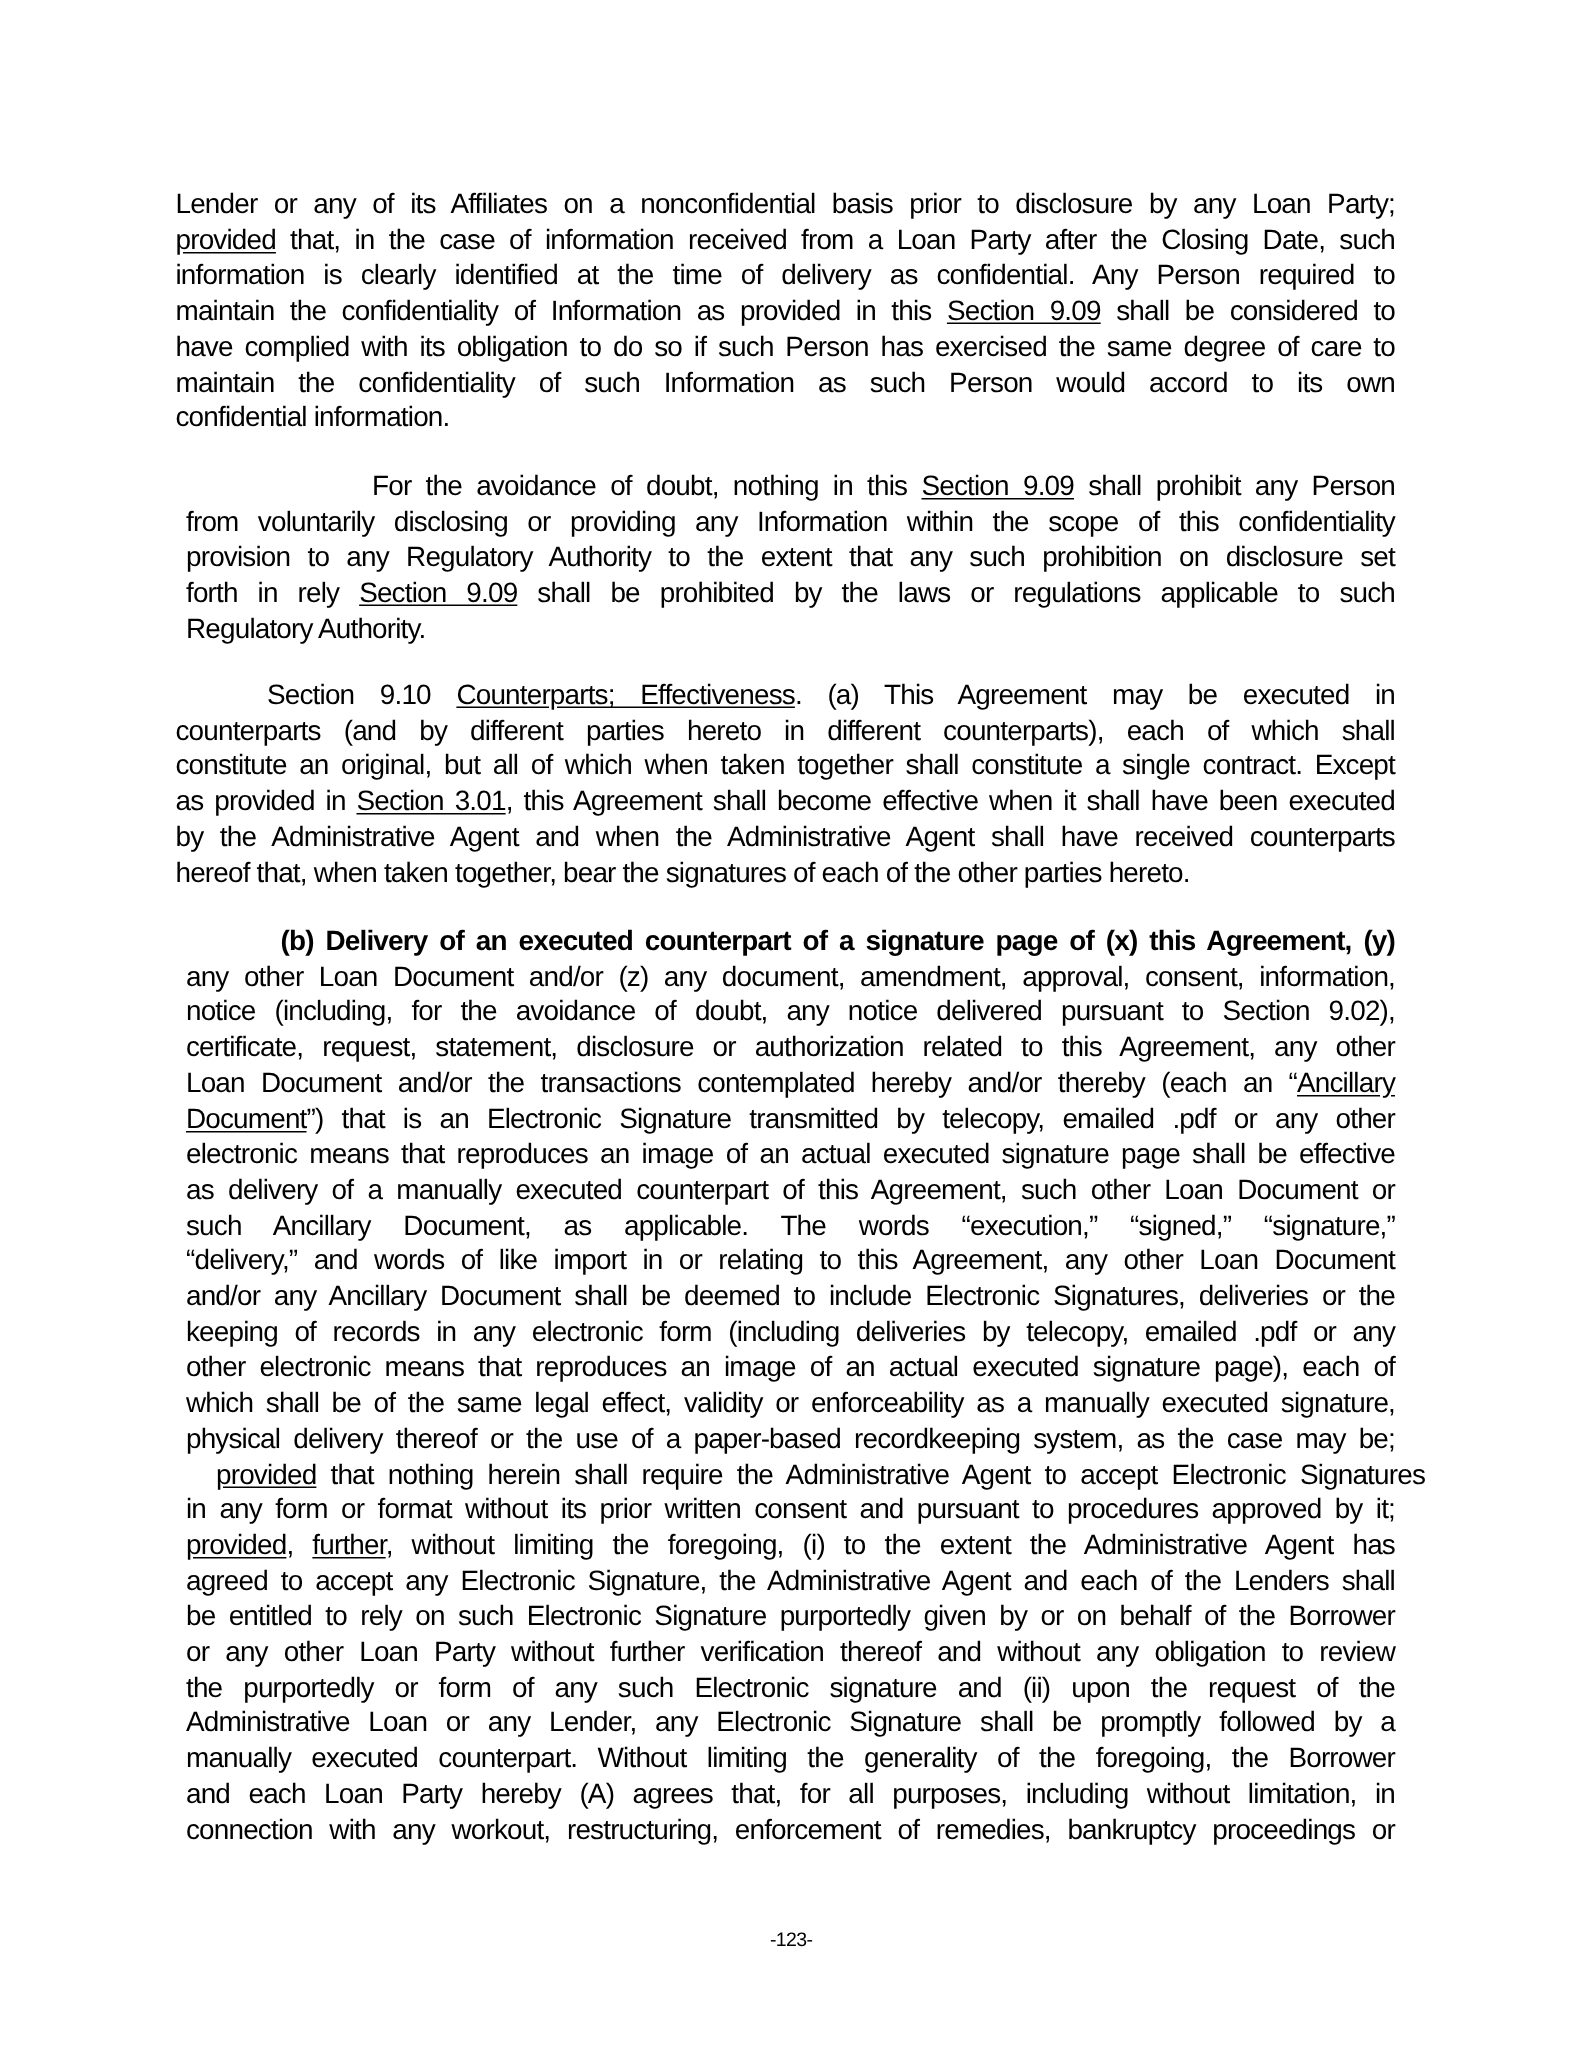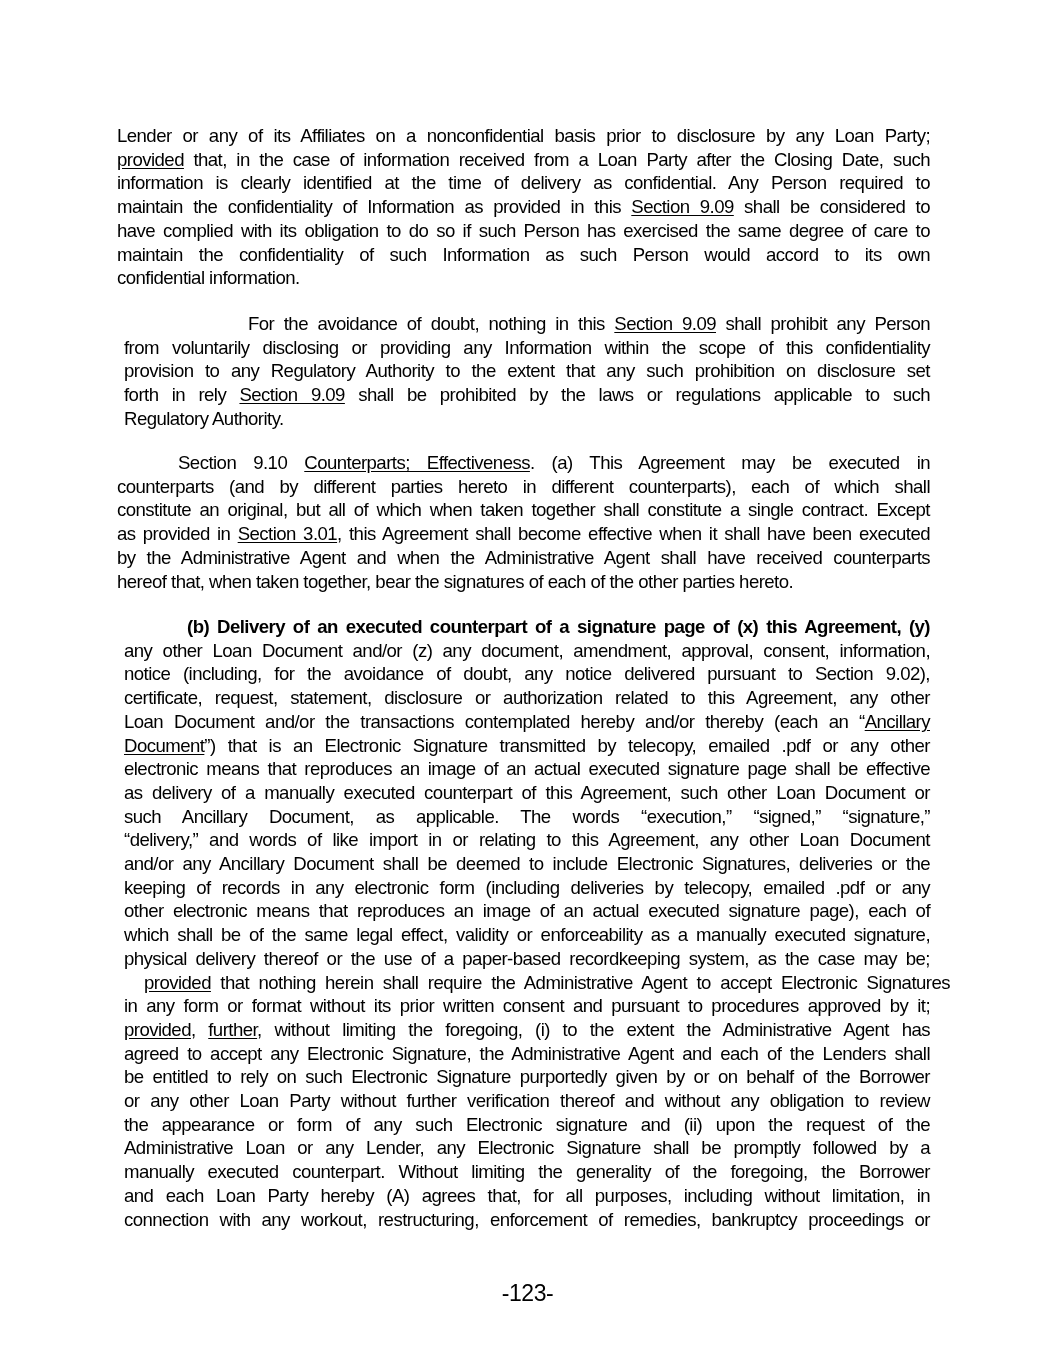--- a/index.html
+++ b/index.html
@@ -14,21 +14,21 @@
     position: absolute; height: 24px; line-height: 24px;
     font-size: 18.6px; white-space: nowrap;
     text-align: justify; text-align-last: justify;
     transform-origin: left center;
     letter-spacing: -0.55px;
   }
   .line.last { text-align-last: left; }
   .u { text-decoration: underline; text-underline-offset: 2px; }
   .page-number {
     position: absolute; left: 0; width: 1055px; top: 1281px;
-    text-align: center; font-size: 23px; line-height: 24px;
+    text-align: center; font-size: 13px; line-height: 24px;
     letter-spacing: -0.4px;
   }
 </style>
 </head>
 <body>
 
 <div class="page">
   <div class="para">
       <div class="line" style="left: 117px; top: 124px; width: 813px;"><span>Lender or any of its Affiliates on a nonconfidential basis prior to disclosure by any Loan Party;</span></div>
       <div class="line" style="left: 117px; top: 147.7px; width: 813px;"><span class="u">provided</span><span> that, in the case of information received from a Loan Party after the Closing Date, such</span></div>
@@ -68,20 +68,20 @@
       <div class="line" style="left: 124px; top: 875.7px; width: 806px;"><span>keeping of records in any electronic form (including deliveries by telecopy, emailed .pdf  or any</span></div>
       <div class="line" style="left: 124px; top: 899.4px; width: 806px;"><span>other electronic means that reproduces an image of an actual executed signature page), each of</span></div>
       <div class="line" style="left: 124px; top: 923.1px; width: 806px;"><span>which shall be of the same legal effect, validity or enforceability as a manually executed signature,</span></div>
       <div class="line" style="left: 124px; top: 946.8px; width: 806px;"><span>physical delivery thereof or the use of a paper-based recordkeeping system, as the case may be;</span></div>
       <div class="line" style="left: 124px; top: 970.5px; width: 806px; margin-left: 20px;"><span class="u">provided</span><span> that nothing herein shall require the Administrative Agent to accept Electronic Signatures</span></div>
       <div class="line" style="left: 124px; top: 994.2px; width: 806px;"><span>in any form or format without its prior written consent and pursuant to procedures approved by it;</span></div>
       <div class="line" style="left: 124px; top: 1017.9px; width: 806px;"><span class="u">provided</span><span>, </span><span class="u">further</span><span>, without limiting the foregoing, (i) to the extent the Administrative Agent has</span></div>
       <div class="line" style="left: 124px; top: 1041.6px; width: 806px;"><span>agreed to accept any Electronic Signature, the Administrative Agent and each of the Lenders shall</span></div>
       <div class="line" style="left: 124px; top: 1065.3px; width: 806px;"><span>be entitled to rely on such Electronic Signature purportedly given by or on behalf of the Borrower</span></div>
       <div class="line" style="left: 124px; top: 1089px; width: 806px;"><span>or any other Loan Party without further verification thereof and without any obligation to review</span></div>
-      <div class="line" style="left: 124px; top: 1112.7px; width: 806px;"><span>the appearance or form of any such Electronic signature and (ii) upon the request of the</span></div>
+      <div class="line" style="left: 124px; top: 1112.7px; width: 806px;"><span>the purportedly or form of any such Electronic signature and (ii) upon the request of the</span></div>
       <div class="line" style="left: 124px; top: 1136.4px; width: 806px;"><span>Administrative Loan or any Lender, any Electronic Signature shall be promptly followed by a</span></div>
       <div class="line" style="left: 124px; top: 1160.1px; width: 806px;"><span>manually executed counterpart.  Without limiting the generality of the foregoing, the Borrower</span></div>
       <div class="line" style="left: 124px; top: 1183.8px; width: 806px;"><span>and each Loan Party hereby (A) agrees that, for all purposes, including without limitation, in</span></div>
       <div class="line" style="left: 124px; top: 1207.5px; width: 806px;"><span>connection with any workout, restructuring, enforcement of remedies, bankruptcy proceedings or</span></div>
     </div>
   <div class="page-number">-123-</div>
 </div>
 
 </body></html>

